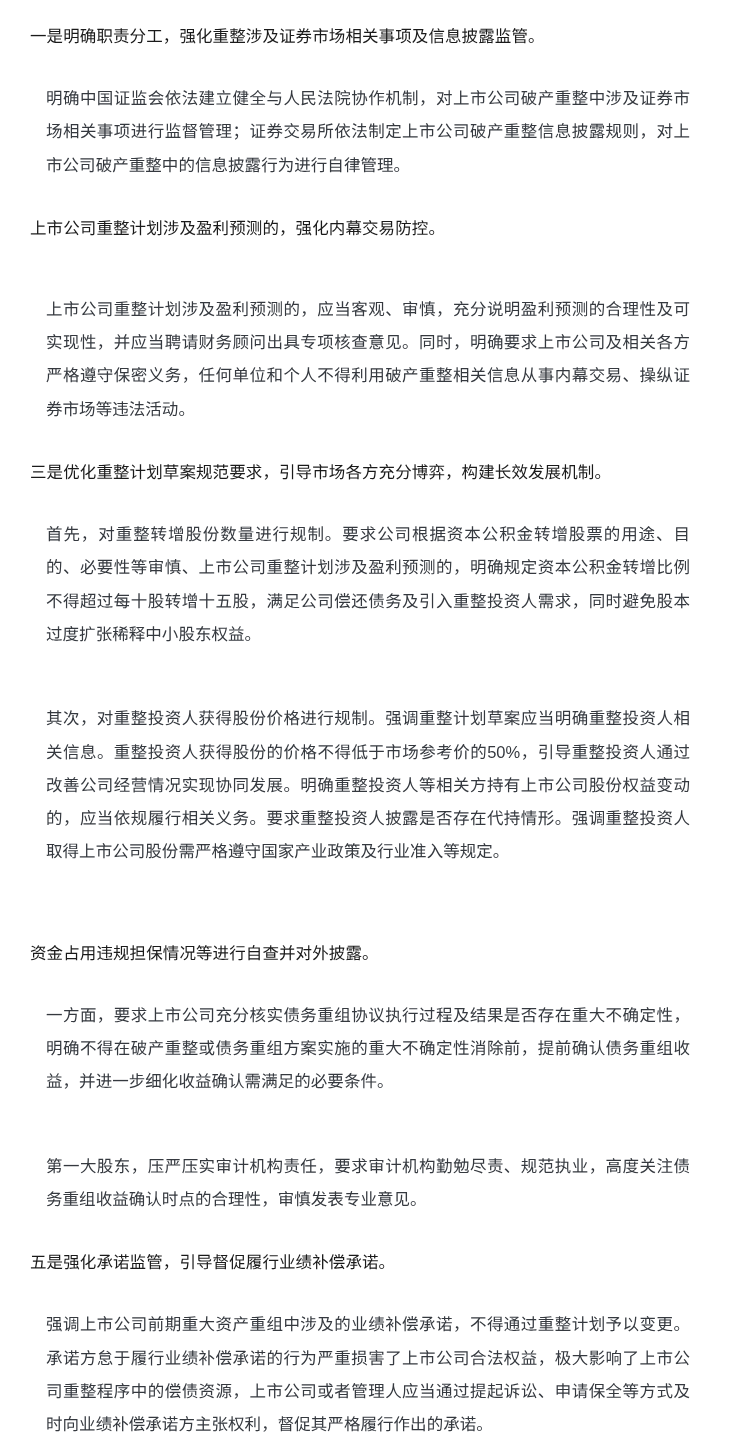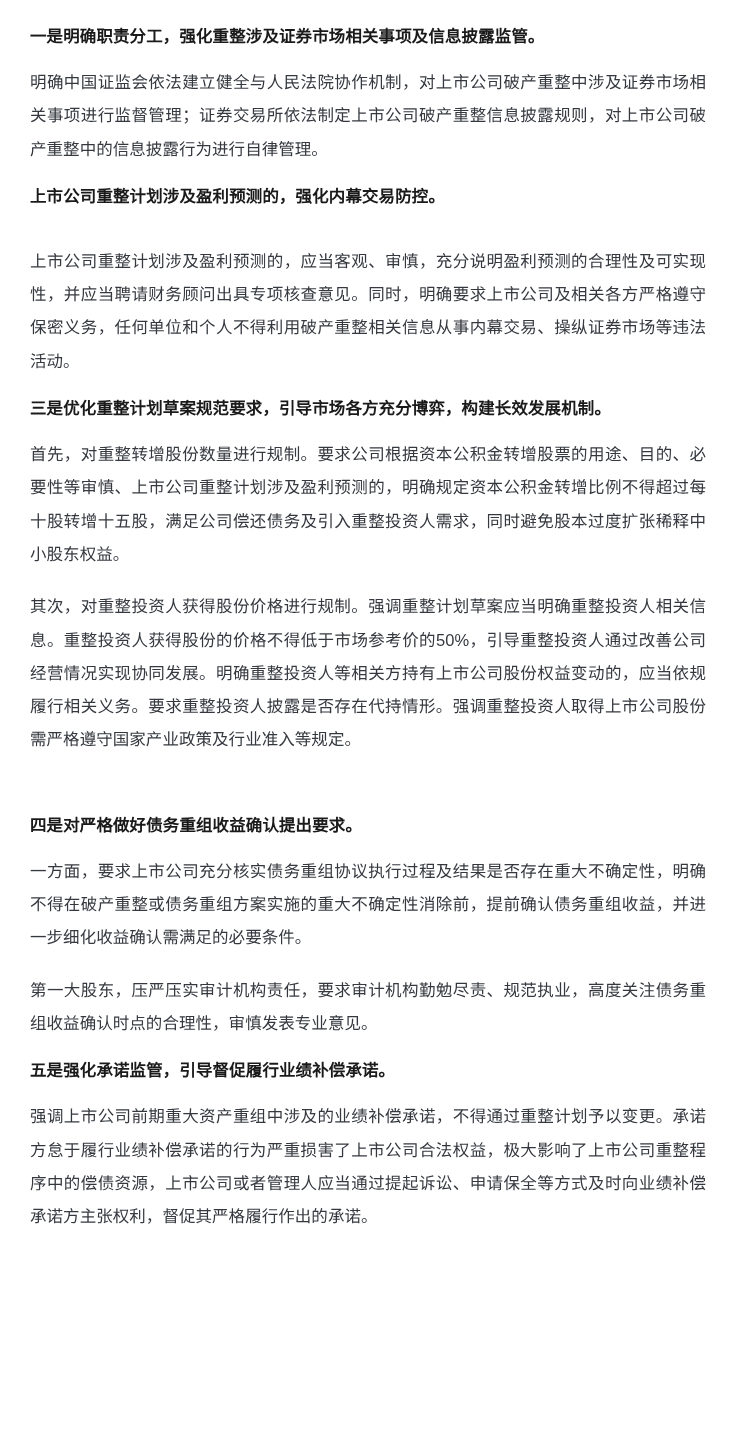--- a/index.html
+++ b/index.html
@@ -19,35 +19,35 @@
     box-sizing: border-box;
     padding: 14px 30px 18px 30px;
     background: #ffffff;
   }
   .block {
     margin: 0;
   }
   .heading {
     font-size: 16.5px;
     line-height: 33px;
-    font-weight: 700;
+    font-weight: 400;
     color: #1a1a1a;
     letter-spacing: 0.1px;
     margin: 0 0 0 0;
     padding: 6px 0 0 0;
     text-align: justify;
     text-justify: inter-ideograph;
   }
   .para {
     font-size: 16.5px;
     line-height: 33.3px;
     font-weight: 400;
     color: #35393f;
     letter-spacing: 0.05px;
-    margin: 0;
+    margin: 16px;
     padding: 0;
     text-align: justify;
     text-justify: inter-ideograph;
     word-break: break-all;
   }
   
   .gap-after-heading { height: 13px; }
   .gap-after-para    { height: 19px; }
   .gap-before-heading{ height: 8px; }
 </style>
@@ -66,21 +66,21 @@
       <p class="para block">上市公司重整计划涉及盈利预测的，应当客观、审慎，充分说明盈利预测的合理性及可实现性，并应当聘请财务顾问出具专项核查意见。同时，明确要求上市公司及相关各方严格遵守保密义务，任何单位和个人不得利用破产重整相关信息从事内幕交易、操纵证券市场等违法活动。</p>
       <div class="gap-before-heading"></div>
       <p class="heading block">三是优化重整计划草案规范要求，引导市场各方充分博弈，构建长效发展机制。</p>
       <div class="gap-after-heading"></div>
       <p class="para block">首先，对重整转增股份数量进行规制。要求公司根据资本公积金转增股票的用途、目的、必要性等审慎、上市公司重整计划涉及盈利预测的，明确规定资本公积金转增比例不得超过每十股转增十五股，满足公司偿还债务及引入重整投资人需求，同时避免股本过度扩张稀释中小股东权益。</p>
       <div class="gap-after-para"></div>
       <p class="para block">其次，对重整投资人获得股份价格进行规制。强调重整计划草案应当明确重整投资人相关信息。重整投资人获得股份的价格不得低于市场参考价的50%，引导重整投资人通过改善公司经营情况实现协同发展。明确重整投资人等相关方持有上市公司股份权益变动的，应当依规履行相关义务。要求重整投资人披露是否存在代持情形。强调重整投资人取得上市公司股份需严格遵守国家产业政策及行业准入等规定。</p>
       <div class="gap-after-para"></div>
       <div class="gap-after-para"></div>
       <div class="gap-before-heading"></div>
-      <p class="heading block">四是对严格做好债务重组收益确认提出要求。</p>
+      <p class="heading block">资金占用违规担保情况等进行自查并对外披露。</p>
       <div class="gap-after-heading"></div>
       <p class="para block">一方面，要求上市公司充分核实债务重组协议执行过程及结果是否存在重大不确定性，明确不得在破产重整或债务重组方案实施的重大不确定性消除前，提前确认债务重组收益，并进一步细化收益确认需满足的必要条件。</p>
       <div class="gap-after-para"></div>
       <p class="para block">第一大股东，压严压实审计机构责任，要求审计机构勤勉尽责、规范执业，高度关注债务重组收益确认时点的合理性，审慎发表专业意见。</p>
       <div class="gap-before-heading"></div>
       <p class="heading block">五是强化承诺监管，引导督促履行业绩补偿承诺。</p>
       <div class="gap-after-heading"></div>
       <p class="para block">强调上市公司前期重大资产重组中涉及的业绩补偿承诺，不得通过重整计划予以变更。承诺方怠于履行业绩补偿承诺的行为严重损害了上市公司合法权益，极大影响了上市公司重整程序中的偿债资源，上市公司或者管理人应当通过提起诉讼、申请保全等方式及时向业绩补偿承诺方主张权利，督促其严格履行作出的承诺。</p>
     </div>
 </div>

